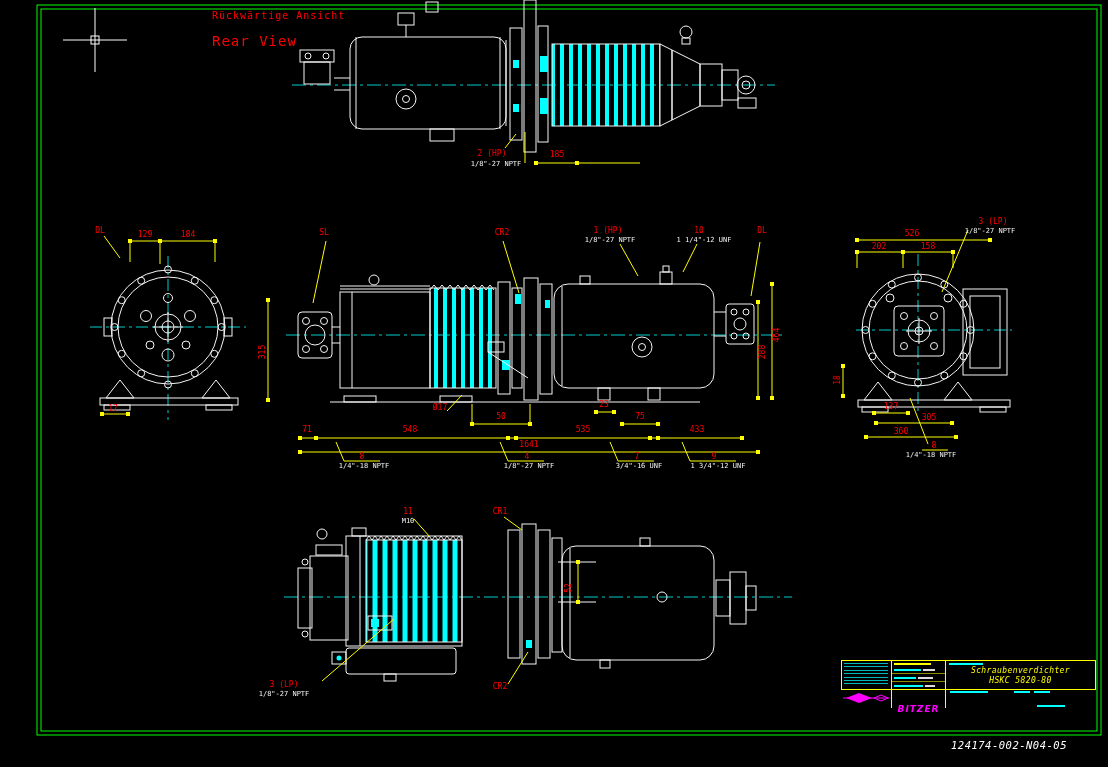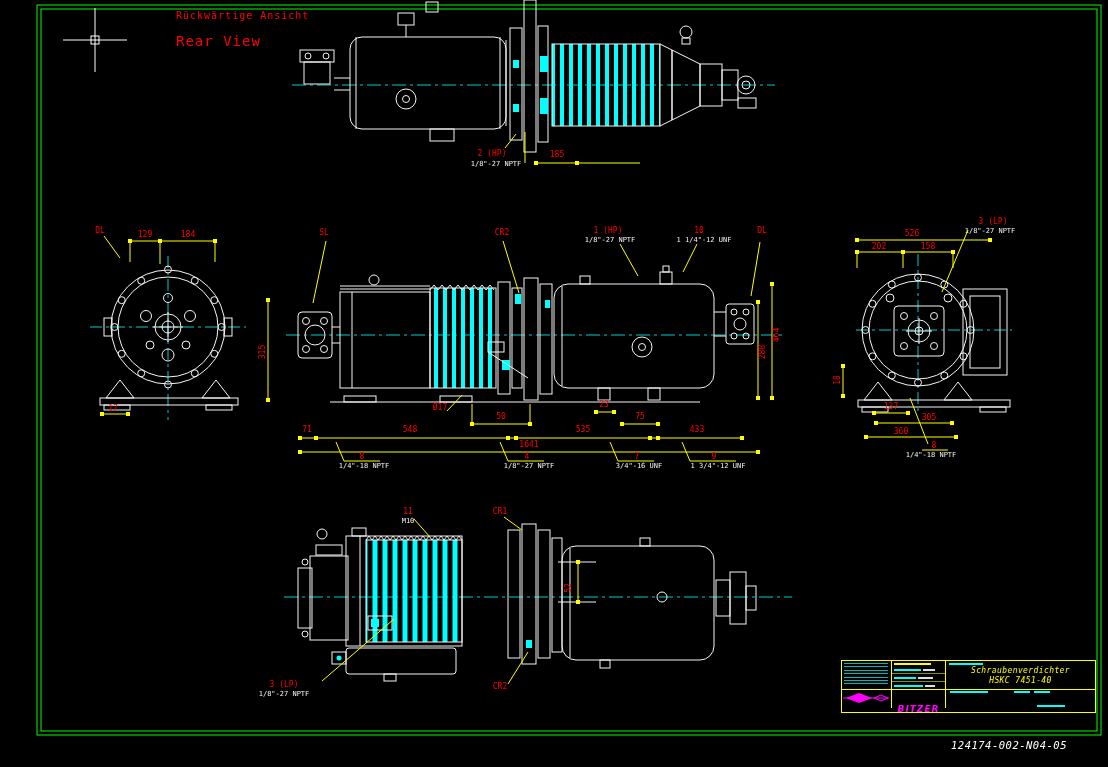--- a/index.html
+++ b/index.html
@@ -1,24 +1,24 @@
 <!DOCTYPE html>
 <html><head>
 <meta charset="utf-8">
 <style>
   html,body{margin:0;padding:0;background:#000;}
   #stage{position:relative;width:1108px;height:767px;background:#000;overflow:hidden;
          font-family:"DejaVu Sans Mono",monospace;}
   svg{position:absolute;left:0;top:0;}
   #anno-layer text{font-family:"DejaVu Sans Mono",monospace;}
-  .heading{position:absolute;color:#ff0000;font-family:"DejaVu Sans Mono",monospace;}
+  .heading{position:absolute;color:#ff0000;font-family:"DejaVu Sans Mono",monospace;margin-left:36px;}
   #h1{left:176px;top:10px;font-size:10px;letter-spacing:1px;}
   #h2{left:176px;top:33px;font-size:14px;letter-spacing:1px;}
   
-  #tblock{position:absolute;left:841px;top:660px;width:255px;height:53px;
+  #tblock{position:absolute;left:841px;top:660px;width:255px;height:30px;
           border:1px solid #ffff00;display:flex;flex-direction:column;box-sizing:border-box;}
   #tb-r1{display:flex;height:28px;border-bottom:1px solid #ffff00;}
   #tb-r2{display:flex;height:18px;}
   .tb-cell{box-sizing:border-box;position:relative;}
   #tb-a{width:50px;border-right:1px solid #ffff00;padding:2px;}
   #tb-b{width:54px;border-right:1px solid #ffff00;}
   #tb-c{flex:1;}
   #tb-d{width:50px;border-right:1px solid #ffff00;}
   #tb-e{width:54px;border-right:1px solid #ffff00;display:flex;align-items:center;justify-content:center;}
   #tb-f{flex:1;}
@@ -402,21 +402,21 @@
           </div>
       <div class="tb-row" style="border-bottom:none">
             <div class="cbar" style="width:60%"></div>
             <div class="wbar" style="width:20%"></div>
           </div>
     </div>
     <div class="tb-cell" id="tb-c">
       <div class="cbar" style="width:34px;position:absolute;left:3px;top:2px;"></div>
       <div id="tb-prod">
         <div class="prod">Schraubenverdichter</div>
-        <div class="prod">HSKC 7451-40</div>
+        <div class="prod">HSKC 5820-80</div>
       </div>
     </div>
   </div>
   <div id="tb-r2">
     <div class="tb-cell" id="tb-d">
       <svg width="48" height="16" viewBox="0 0 48 16">
         <line x1="1" y1="8" x2="47" y2="8" stroke="#ff00ff" stroke-width="1"></line>
         <polygon points="4,8 17,3 30,8 17,13" fill="#ff00ff"></polygon>
         <polygon points="32,8 39,5 46,8 39,11" fill="none" stroke="#ff00ff"></polygon>
       </svg>

